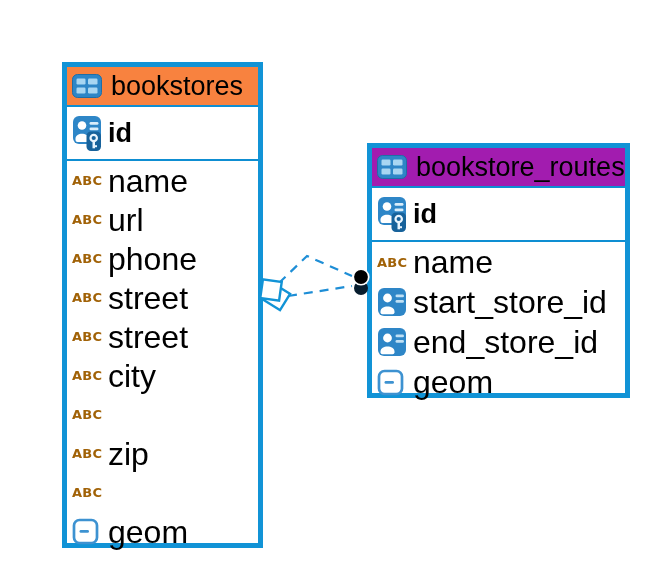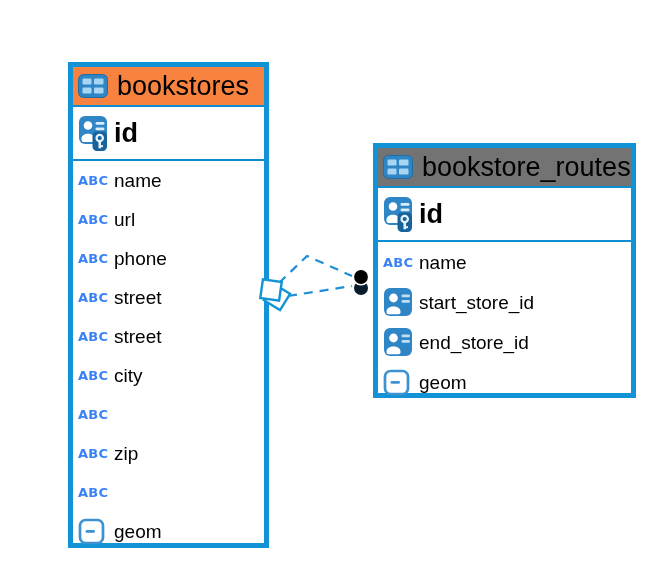--- a/index.html
+++ b/index.html
@@ -1,44 +1,44 @@
 <!DOCTYPE html>
 <html><head>
 <meta charset="utf-8">
 <style>
   html,body{margin:0;padding:0;background:#ffffff;}
   #canvas{
     position:relative;width:654px;height:570px;background:#ffffff;overflow:hidden;
     font-family:"Liberation Sans",sans-serif;color:#000;
   }
   .erd-table{
-    position:absolute;background:#ffffff;border:5px solid #1193d6;box-sizing:border-box;margin-left:6px;
+    position:absolute;background:#ffffff;border:5px solid #1193d6;box-sizing:border-box;
   }
   #table-bookstores{left:62px;top:62px;width:201px;height:486px;}
   #table-bookstore-routes{left:367px;top:143px;width:263px;height:255px;}
   .tbl-header{
     height:40px;box-sizing:border-box;border-bottom:2px solid #0e8ed2;
     display:flex;align-items:center;padding:0 5px;gap:9px;
   }
   #table-bookstores .tbl-header{background:#f8823f;}
-  #table-bookstore-routes .tbl-header{background:#737373;}
+  #table-bookstore-routes .tbl-header{background:#a21caf;}
   .tbl-title{font-size:27px;line-height:1;white-space:nowrap;}
   .pk-row{
     height:54px;box-sizing:border-box;border-bottom:2px solid #0e8ed2;
     display:flex;align-items:center;padding:0 5px;
   }
   .pk-label{font-size:27px;font-weight:bold;line-height:1;}
   .col-row{height:39px;display:flex;align-items:center;padding:0 5px;}
   #table-bookstore-routes .col-row{height:40px;}
-  .col-label{font-size:19px;line-height:1;white-space:nowrap;}
+  .col-label{font-size:32px;line-height:1;white-space:nowrap;}
   .icon-slot{flex:0 0 36px;width:36px;display:flex;align-items:center;justify-content:flex-start;}
   .hdr-icon-slot{flex:0 0 30px;width:30px;display:flex;align-items:center;}
   .abc{
     font-family:"DejaVu Sans",sans-serif;font-weight:800;font-size:13px;
-    color:#3b82f6;letter-spacing:.3px;line-height:1;
+    color:#a16207;letter-spacing:.3px;line-height:1;
   }
   #relation-layer{position:absolute;left:0;top:0;z-index:5;pointer-events:none;}
 </style>
 </head>
 <body>
 
 <div id="canvas">
 
   <div class="erd-table" id="table-bookstores">
     <div class="tbl-header">

